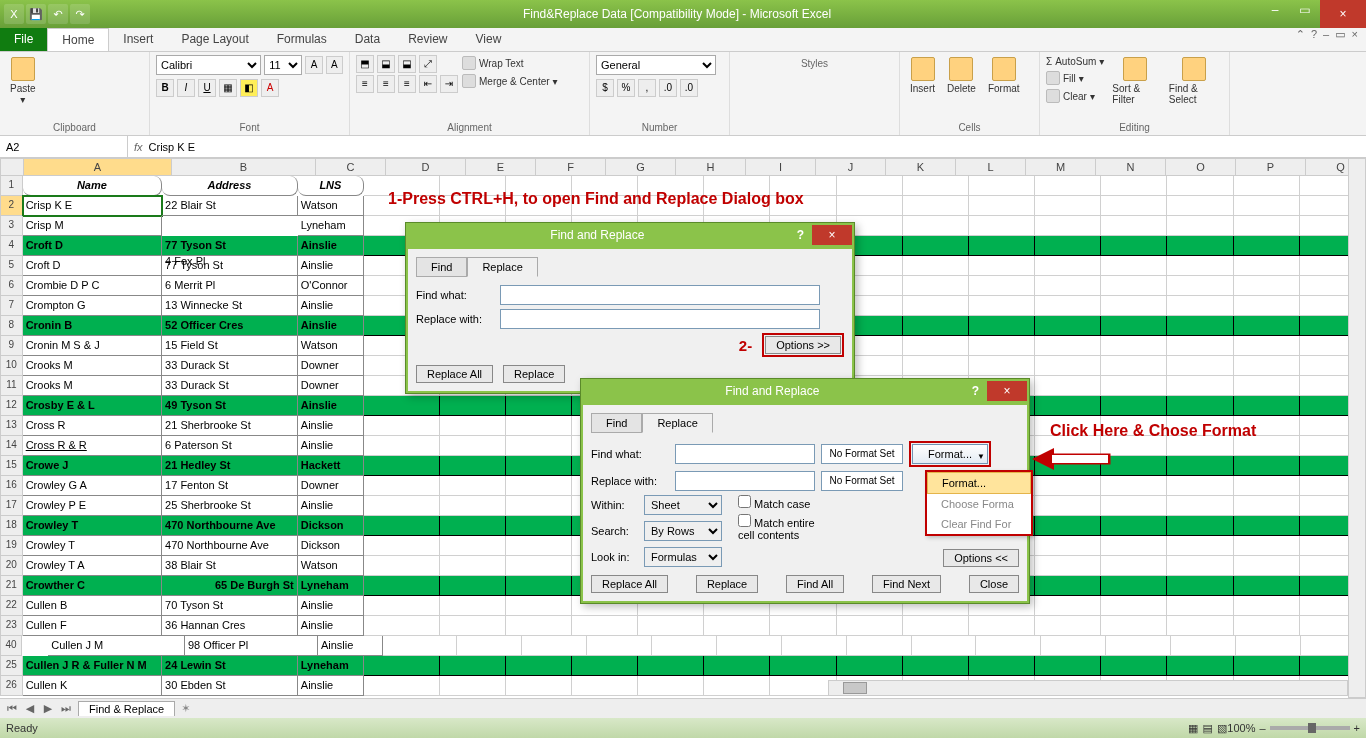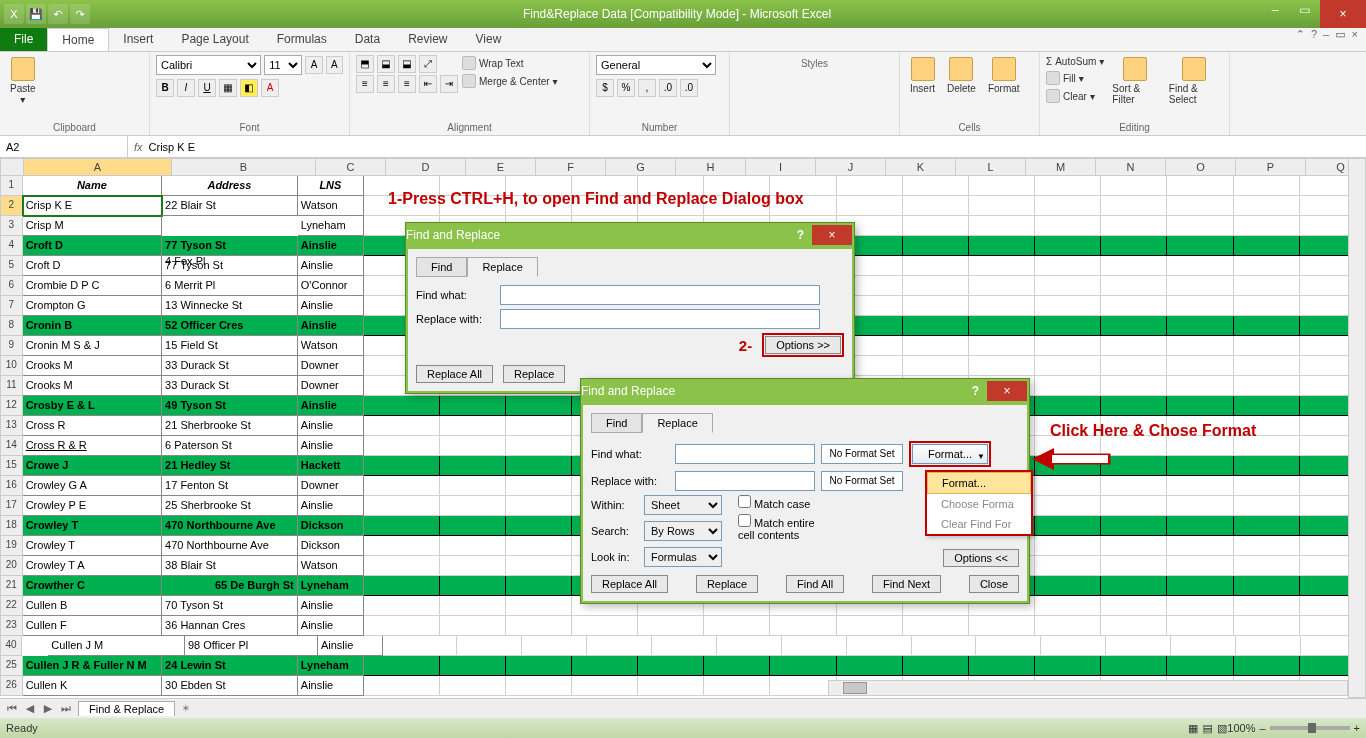--- a/index.html
+++ b/index.html
@@ -47,33 +47,33 @@
 .gridwrap { position:absolute; top:158px; bottom:40px; left:0; right:0; overflow:hidden; }
 .cornercell { position:absolute; left:0; top:0; width:24px; height:18px; background:#eee; border:1px solid #ccc; }
 .colhdr { position:absolute; left:0; top:0; height:18px; display:flex; padding-left:24px; }
 .colcell { height:18px; border:1px solid #ccc; border-left:none; background:#eee; text-align:center; font-size:11px; color:#444; line-height:16px; }
 .colcell.sel { background:#ffdc8c; }
 .rows { position:absolute; left:0; top:18px; right:0; }
 .row { display:flex; height:20px; }
 .rhdr { width:24px; background:#eee; border:1px solid #ccc; border-top:none; font-size:10px; text-align:center; line-height:18px; color:#444; }
 .rhdr.sel { background:#ffdc8c; }
 .cell { border-right:1px solid #d0d0d0; border-bottom:1px solid #d0d0d0; font-size:11px; padding:1px 3px; line-height:17px; white-space:nowrap; overflow:visible; }
-.cell.hdr { font-weight:bold; font-style:italic; text-align:center; }
+.cell.hdr { font-weight:bold; font-style:italic; text-align:center;border-radius:8px; }
 .cell.active { outline:2px solid #1a7a1a; outline-offset:-1px; }
 .row.green .cell { background:#00b050; font-weight:bold; border-right:1px solid #000; border-bottom:1px solid #000; }
 .row .cell.bordered { border:1px solid #888; border-top:none; border-left:none; }
 
 
 .anno { position:absolute; color:#c00000; font-weight:bold; font-size:16px; white-space:nowrap; }
 .arrow-red { position:absolute; }
 
 
 .dialog { position:absolute; background:#8bc34a; border:1px solid #5a8a2a; box-shadow:3px 3px 8px rgba(0,0,0,.25); }
 .dialog .titlebar2 { height:24px; display:flex; align-items:center; color:#fff; font-size:12px; }
-.dialog .titlebar2 .dlgtitle { flex:1; }
+.dialog .titlebar2 .dlgtitle { flex:1; text-align:center; }
 .dialog .titlebar2 .help2 { padding:0 8px; font-weight:bold; }
 .dialog .titlebar2 .close2 { width:40px; height:20px; background:#c0392b; text-align:center; color:#fff; line-height:20px; margin-right:2px; }
 .dialog .body2 { margin:2px; background:#f0f0f0; padding:8px; }
 .dlgtabs { display:flex; font-size:11px; margin-bottom:8px; }
 .dlgtab { padding:3px 14px; border:1px solid #aaa; background:#e4e4e4; }
 .dlgtab.active { background:#f0f0f0; border-bottom-color:#f0f0f0; position:relative; z-index:1; }
 .dlgrow { display:flex; align-items:center; gap:6px; margin:4px 0; font-size:11px; }
 .dlgrow label { width:78px; }
 .dlgrow input[type=text], .dlgrow select { border:1px solid #7a9ab5; height:20px; font-size:11px; padding:0 2px; }
 .dlgbtn { background:#e8e8e8; border:1px solid #888; font-size:11px; padding:2px 10px; }

